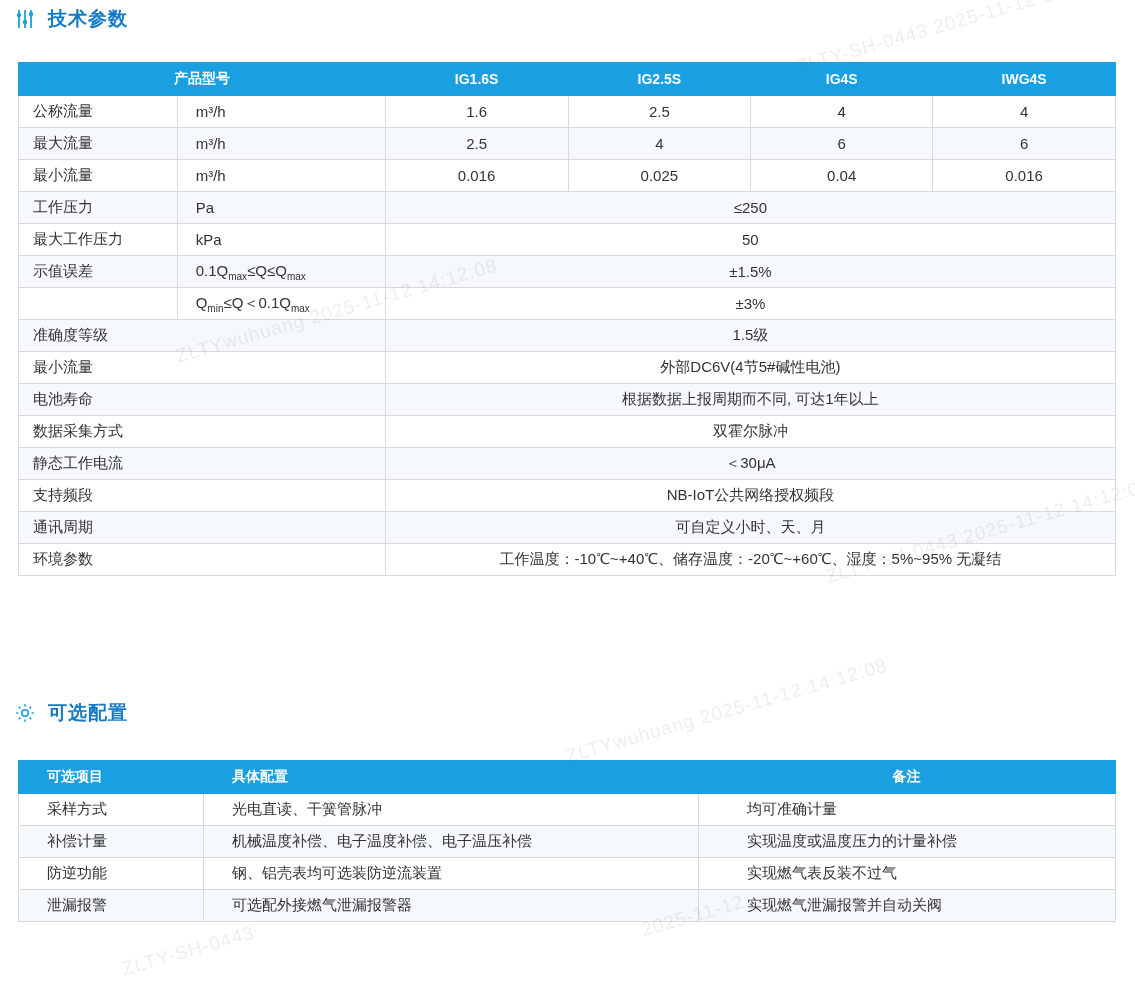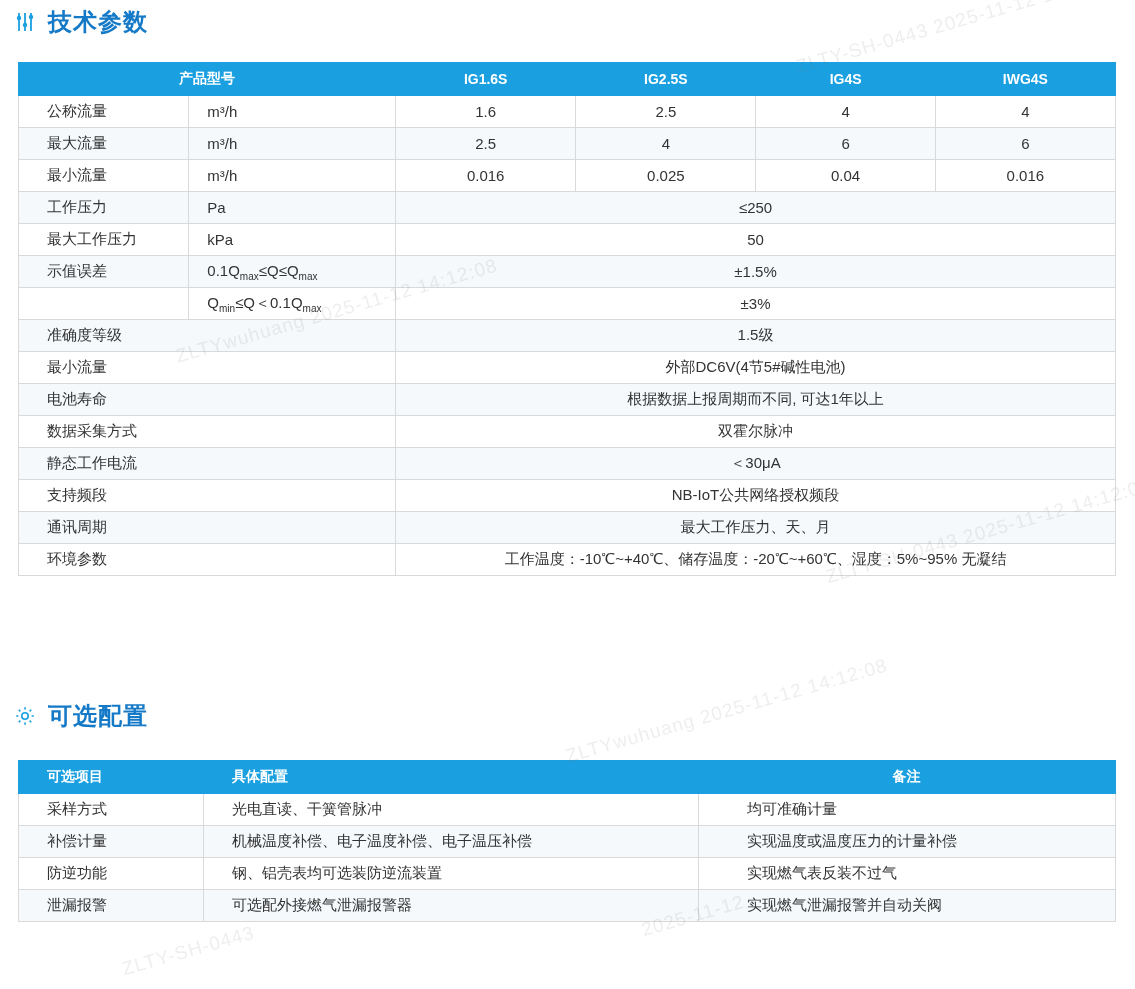--- a/index.html
+++ b/index.html
@@ -44,21 +44,21 @@
   .section-icon {
     width: 26px;
     height: 26px;
     display: flex;
     align-items: center;
     justify-content: center;
     color: #1a9fe0;
   }
   .section-title {
     color: #1479c6;
-    font-size: 24px;
+    font-size: 19px;
     font-weight: bold;
     letter-spacing: 1px;
   }
 
   #sec1 { position: absolute; top: 6px; left: 0; }
   #sec2 { position: absolute; top: 700px; left: 0; }
 
   
   table {
     border-collapse: collapse;
@@ -92,21 +92,21 @@
     color: #333;
   }
   tbody tr:nth-child(even) td {
     background: #f5f9fc;
   }
   tbody tr:nth-child(odd) td {
     background: #ffffff;
   }
   .lbl {
     text-align: left;
-    padding-left: 28px;
+    padding-left: 14px;
     width: 150px;
   }
   .unit {
     text-align: left;
     padding-left: 18px;
     width: 190px;
   }
   .modelcol { width: 183px; }
   sub { font-size: 10px; }
   .nowrapcell { white-space: nowrap; }
@@ -219,21 +219,21 @@
       <tr>
         <td class="lbl" colspan="2">静态工作电流</td>
         <td colspan="4">＜30μA</td>
       </tr>
       <tr>
         <td class="lbl" colspan="2">支持频段</td>
         <td colspan="4">NB-IoT公共网络授权频段</td>
       </tr>
       <tr>
         <td class="lbl" colspan="2">通讯周期</td>
-        <td colspan="4">最大工作压力、天、月</td>
+        <td colspan="4">可自定义小时、天、月</td>
       </tr>
       <tr>
         <td class="lbl" colspan="2">环境参数</td>
         <td colspan="4">工作温度：-10℃~+40℃、储存温度：-20℃~+60℃、湿度：5%~95% 无凝结</td>
       </tr>
     </tbody>
 </table>
 
 <div class="section-header" id="sec2">
   <span class="section-icon">

